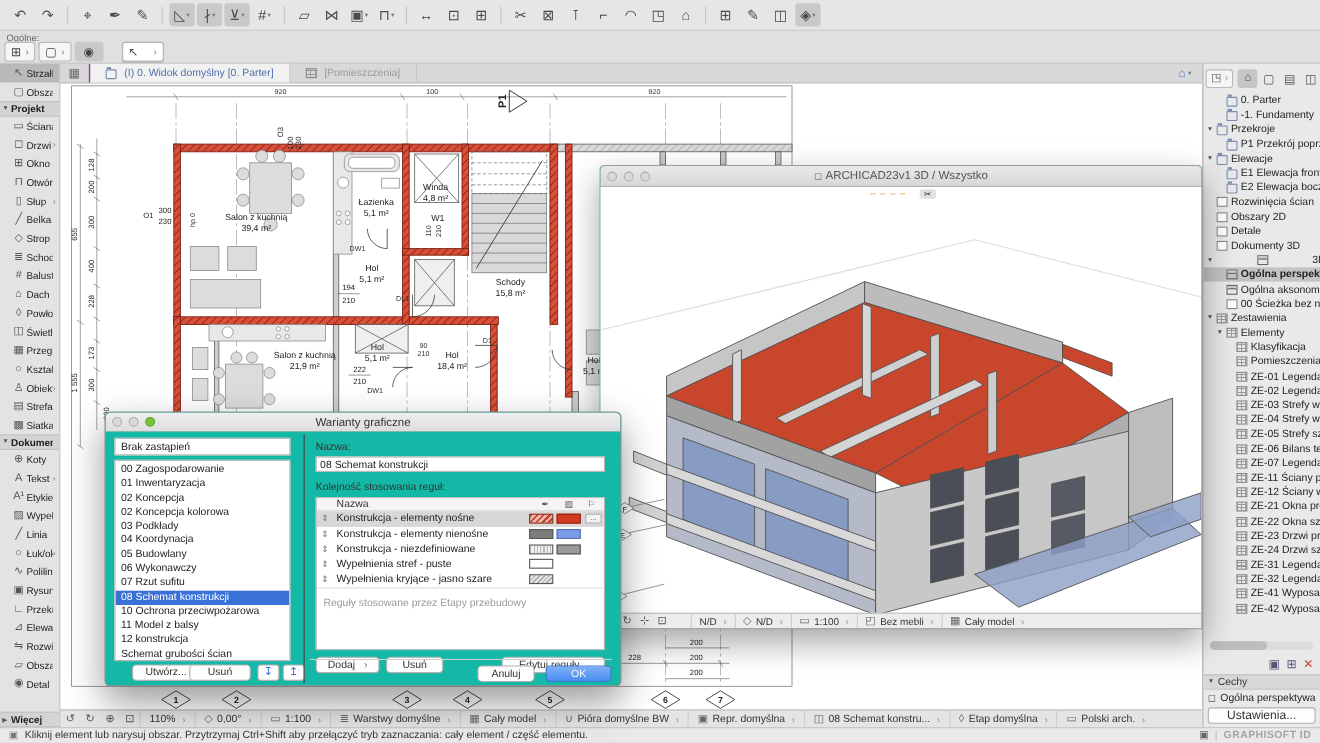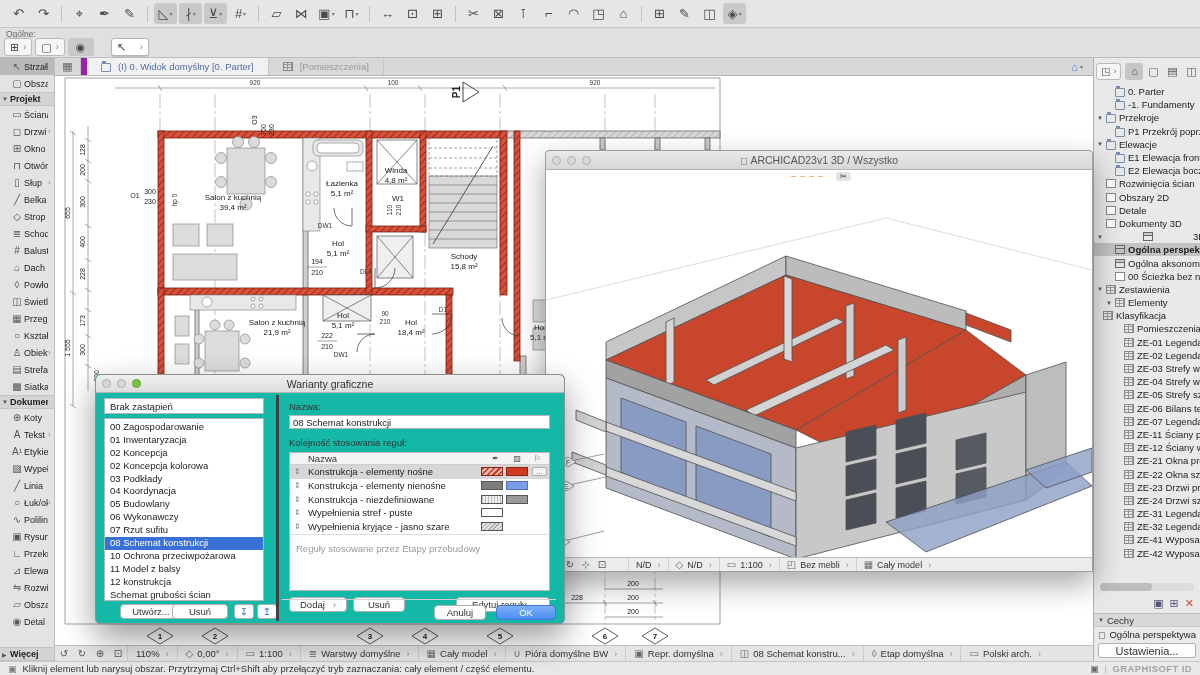--- a/index.html
+++ b/index.html
@@ -38,21 +38,21 @@
   .ptri{width:8px;font-size:6px;color:#555;}
   .pg{width:14px;font-size:10px;color:#555;text-align:center;}
   .pl{flex:1;font-size:9px;color:#1c1c1c;white-space:nowrap;overflow:hidden;}
   .pchev{width:6px;font-size:8px;color:#888;}
   .prow.chev .pchev::before{content:"›";}
 
   #canvas-wrap{position:absolute;left:55px;top:58px;width:1038px;height:587px;background:#d8d8d8;}
   #tabbar{position:absolute;left:0;top:0;width:100%;height:18px;display:flex;align-items:stretch;background:#d8d8d8;border-bottom:1px solid #b5b5b5;}
   .tab-overview{width:26px;display:flex;align-items:center;justify-content:center;color:#666;font-size:11px;border-right:1px solid #c2c2c2;}
   .tab{display:flex;align-items:center;justify-content:center;gap:4px;font-size:9.5px;color:#9a9a9a;padding:0 14px;border-right:1px solid #c6c6c6;}
-  .tab.active{background:#f1f1f1;color:#4f6ea8;border-left:6px solid #a21caf;}
+  .tab.active{background:#f1f1f1;color:#4f6ea8;border-left:1px solid #a21caf;}
   .tabright{margin-left:auto;display:flex;align-items:center;padding-right:10px;color:#4a7fe0;font-size:11px;}
   .tabright::after{content:"▾";font-size:6px;color:#777;margin-left:2px;}
   #canvas{position:absolute;left:0;top:18px;width:1038px;height:569px;background:#ffffff;overflow:hidden;}
   #canvas-scroll{position:absolute;right:1px;top:140px;width:7px;height:90px;background:#c9c9c9;border-radius:4px;opacity:.8;}
 
   
   svg text{font-family:"Liberation Sans","DejaVu Sans",sans-serif;}
   .t8{font-size:8px;fill:#222;text-anchor:middle;}
   .t7{font-size:7px;fill:#222;text-anchor:middle;}
   .t6{font-size:6.5px;fill:#333;text-anchor:middle;}
@@ -135,21 +135,21 @@
   .dbox{position:absolute;background:#fff;border:1px solid #b5b5b5;}
   #d-noover{left:8px;top:23px;width:160px;height:16px;line-height:15px;padding-left:5px;color:#222;}
   #d-list{left:8px;top:43px;width:160px;height:183px;overflow:hidden;padding-top:2px;}
   .drow{height:12.9px;line-height:12.9px;padding-left:5px;white-space:nowrap;overflow:hidden;color:#222;}
   .drow.selected{background:#3a71d6;color:#fff;}
   .dbtn{position:absolute;height:15px;background:#fdfdfd;border:1px solid #b0b0b0;border-radius:4px;
         display:flex;align-items:center;justify-content:center;font-size:9.5px;color:#333;}
   .dbtn.blue{background:linear-gradient(#7fb0f7,#4a8df0);border-color:#3c77d4;color:#fff;}
   .icbtn{position:absolute;width:20px;height:15px;background:#fdfdfd;border:1px solid #b0b0b0;border-radius:3px;
          display:flex;align-items:center;justify-content:center;font-size:10px;color:#3a6fd0;}
-  #d-right{position:absolute;left:180px;top:20px;width:282px;height:226px;border-left:3px solid #404040;padding:4px 8px 0 10px;}
+  #d-right{position:absolute;left:180px;top:20px;width:282px;height:226px;border-left:1px solid #404040;padding:4px 8px 0 10px;}
   #d-right .flabel{color:#333;margin:2px 0 3px 0;}
   #d-name{width:100%;height:14px;border:1px solid #b5b5b5;font-size:9.5px;padding:0 3px;background:#fff;color:#222;font-family:inherit;}
   #d-table{margin-top:4px;border:1px solid #b5b5b5;background:#fff;height:139px;position:relative;overflow:hidden;}
   #d-thead{height:12px;border-bottom:1px solid #cfcfcf;background:#f4f4f4;position:relative;line-height:12px;padding-left:18px;color:#333;}
   #d-thead .hic{position:absolute;top:0;font-size:8px;color:#555;}
   .rrow{height:13.8px;line-height:13.8px;position:relative;padding-left:18px;}
   .rrow.selected{background:#d7d7d7;}
   .rhandle{position:absolute;left:4px;top:0;font-size:8px;color:#777;}
   .rname{font-size:9.5px;color:#222;}
   .sw{position:absolute;top:2px;width:22px;height:9px;border:1px solid #555;display:block;}
@@ -939,21 +939,21 @@
         <span class="nicon table" data-class-field="icon"></span>
         <span class="nl">Zestawienia</span>
       </div>
 
       <div class="nrow" style="padding-left: 12px;">
         <span class="ntri">▼</span>
         <span class="nicon table" data-class-field="icon"></span>
         <span class="nl">Elementy</span>
       </div>
 
-      <div class="nrow" style="">
+      <div class="nrow" style="padding-left: 21px;">
         <span class="ntri"></span>
         <span class="nicon table" data-class-field="icon"></span>
         <span class="nl">Klasyfikacja</span>
       </div>
 
       <div class="nrow" style="padding-left: 21px;">
         <span class="ntri"></span>
         <span class="nicon table" data-class-field="icon"></span>
         <span class="nl">Pomieszczenia</span>
       </div>

